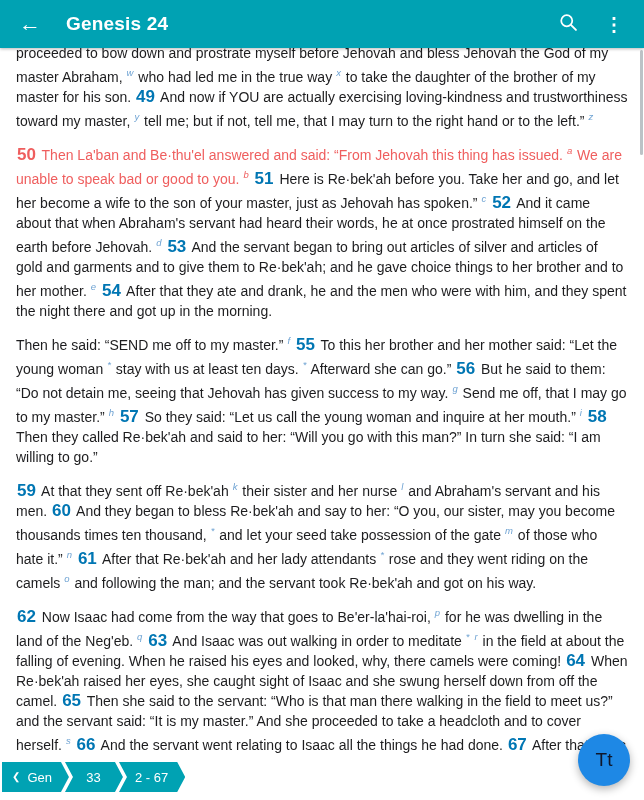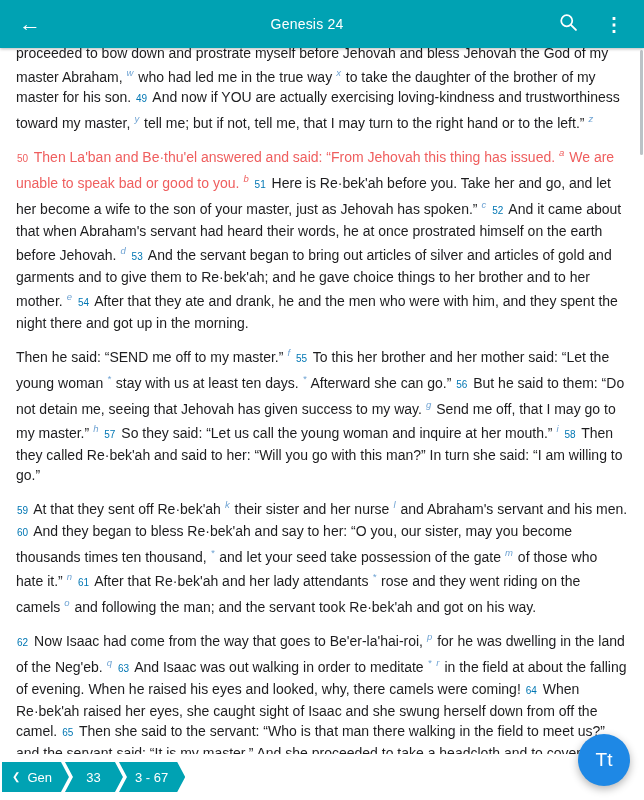--- a/index.html
+++ b/index.html
@@ -16,35 +16,35 @@
     background:var(--header-bg,#00a2b3); color:#fff;
     display:flex; align-items:center; padding:0 10px 0 10px;
     z-index:5; box-shadow:0 1px 3px rgba(0,0,0,.28);
   }
   .icon-btn {
     background:none; border:none; color:#fff; cursor:pointer;
     width:40px; height:40px; display:flex; align-items:center; justify-content:center;
     flex:0 0 auto;
   }
   .back-arrow { font-size:22px; line-height:1; }
-  .appbar h1 { flex:1; font-size:14px; font-weight:400; margin-left:16px; letter-spacing:.2px; white-space:nowrap;text-align:center; }
+  .appbar h1 { flex:1; font-size:19px; font-weight:700; margin-left:16px; letter-spacing:.2px; white-space:nowrap; }
   .appbar-right { display:flex; align-items:center; gap:6px; }
   .dots-glyph { font-size:19px; font-weight:bold; line-height:1; }
 
   
   .content {
     position:absolute; top:48px; left:0; right:0; bottom:0;
     padding:0 16px; overflow:hidden;
     color:var(--body-text,#1d1d1f);
     font-size:14px; line-height:20px;
     text-align:left;
   }
   .para { margin:0 0 10px; }
   .para:first-child { margin-top:-5px; }
-  .verse { color:var(--verse-number,#0076b3); font-weight:normal; font-size:10px; margin:0 2px 0 1px; }
+  .verse { color:var(--verse-number,#0076b3); font-weight:bold; font-size:17px; margin:0 2px 0 1px; }
   .fn {
     color:var(--footnote,#6fa3d3); font-style:italic;
     font-size:9.5px; vertical-align:6px; margin:0 1px 0 4px; cursor:pointer;
   }
   .hl { color:var(--highlight,#ef5e5e) !important; }
 
   
   .scrollbar { position:absolute; top:50px; right:1px; width:3px; height:105px; background:#bcc2c6; border-radius:2px; z-index:4; }
 
   
@@ -64,21 +64,21 @@
   .crumb.first {
     clip-path:polygon(0 0, calc(100% - 8px) 0, 100% 50%, calc(100% - 8px) 100%, 0 100%);
     margin-left:0; padding-left:10px;
   }
   .crumb-chevron { font-size:10px; margin-right:7px; line-height:1; }
 
   
   .fab {
     position:absolute; right:14px; bottom:14px; width:52px; height:52px;
     border-radius:50%; border:none; cursor:pointer;
-    background:var(--fab-blue,#1e88e5); color:#ffffff;
+    background:var(--fab-blue,#1e88e5); color:#0f172a;
     font-size:19px; font-family:inherit;
     display:flex; align-items:center; justify-content:center;
     box-shadow:0 3px 8px rgba(0,0,0,.3); z-index:7;
   }
 </style>
 </head>
 <body>
 
 <div class="app">
 
@@ -115,21 +115,21 @@
   <footer class="bottom-bar">
     <div class="crumbs">
       <button class="crumb first">
         <span class="crumb-chevron">❮</span>
         <span>Gen</span>
       </button>
       <button class="crumb">
         <span>33</span>
       </button>
       <button class="crumb">
-        <span>3 - 67</span>
+        <span>2 - 67</span>
       </button>
     </div>
   </footer>
 
   <button class="fab">
     <span>Tt</span>
   </button>
 
 </div>
 

